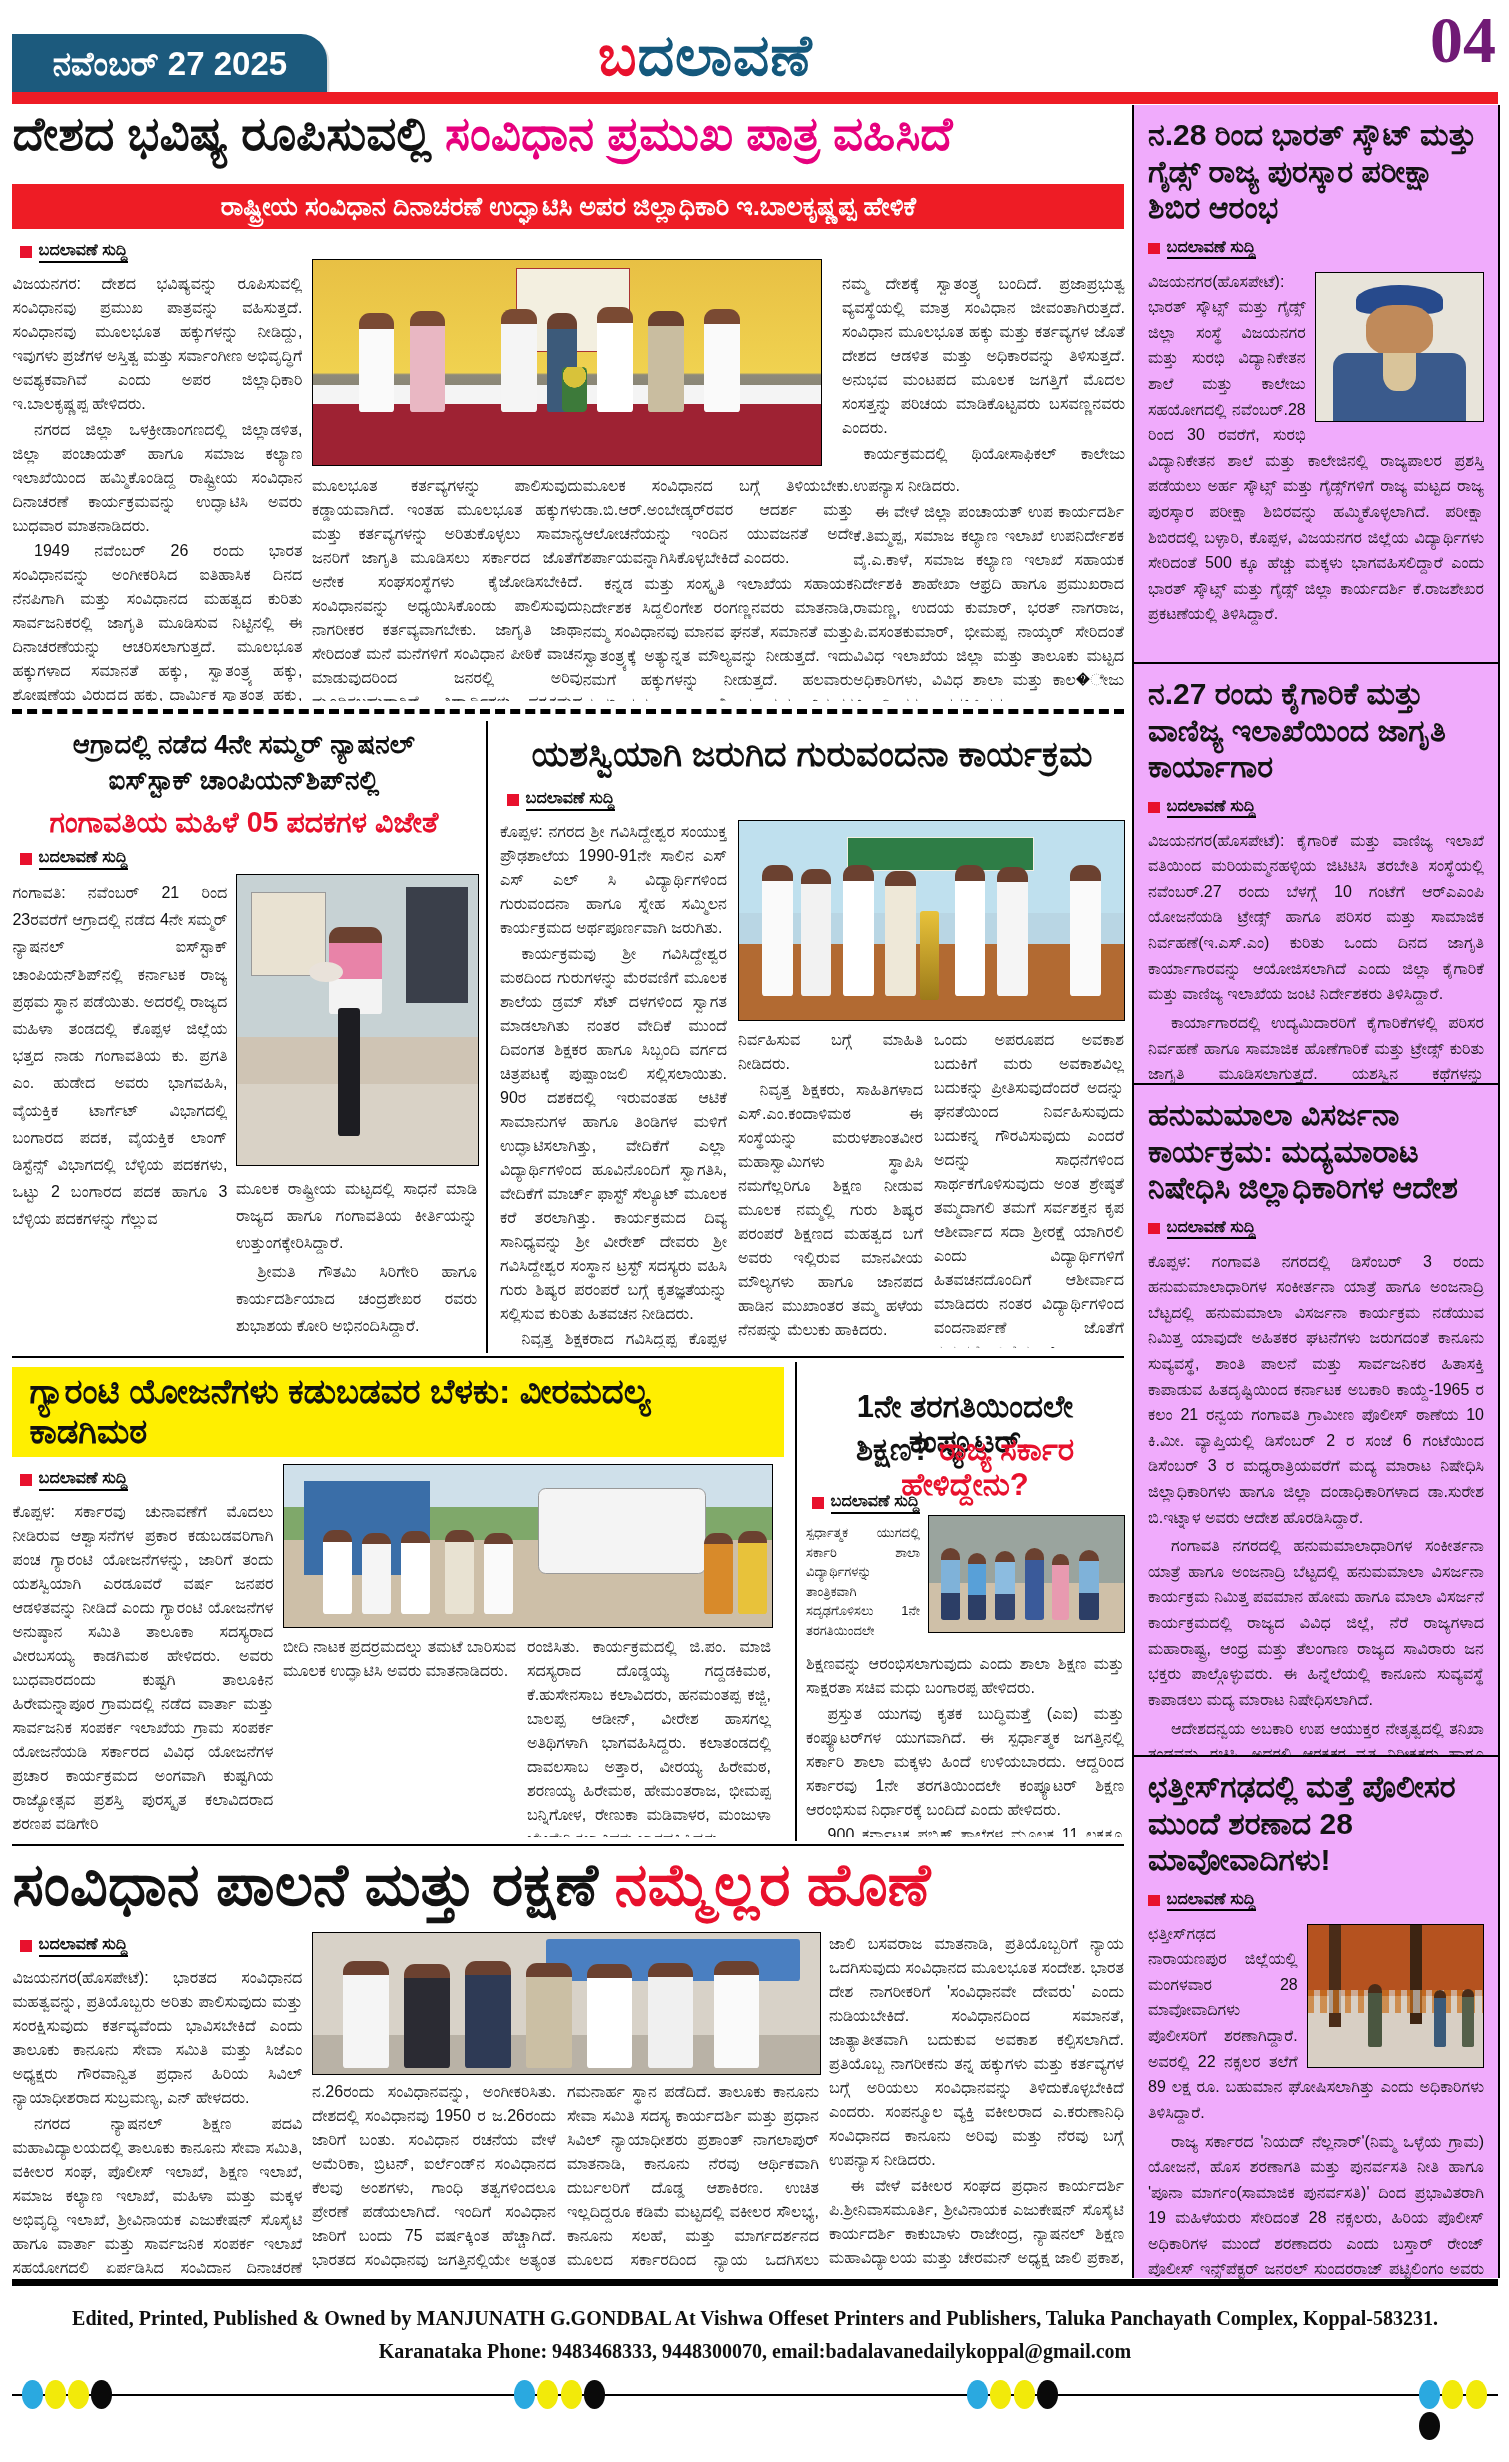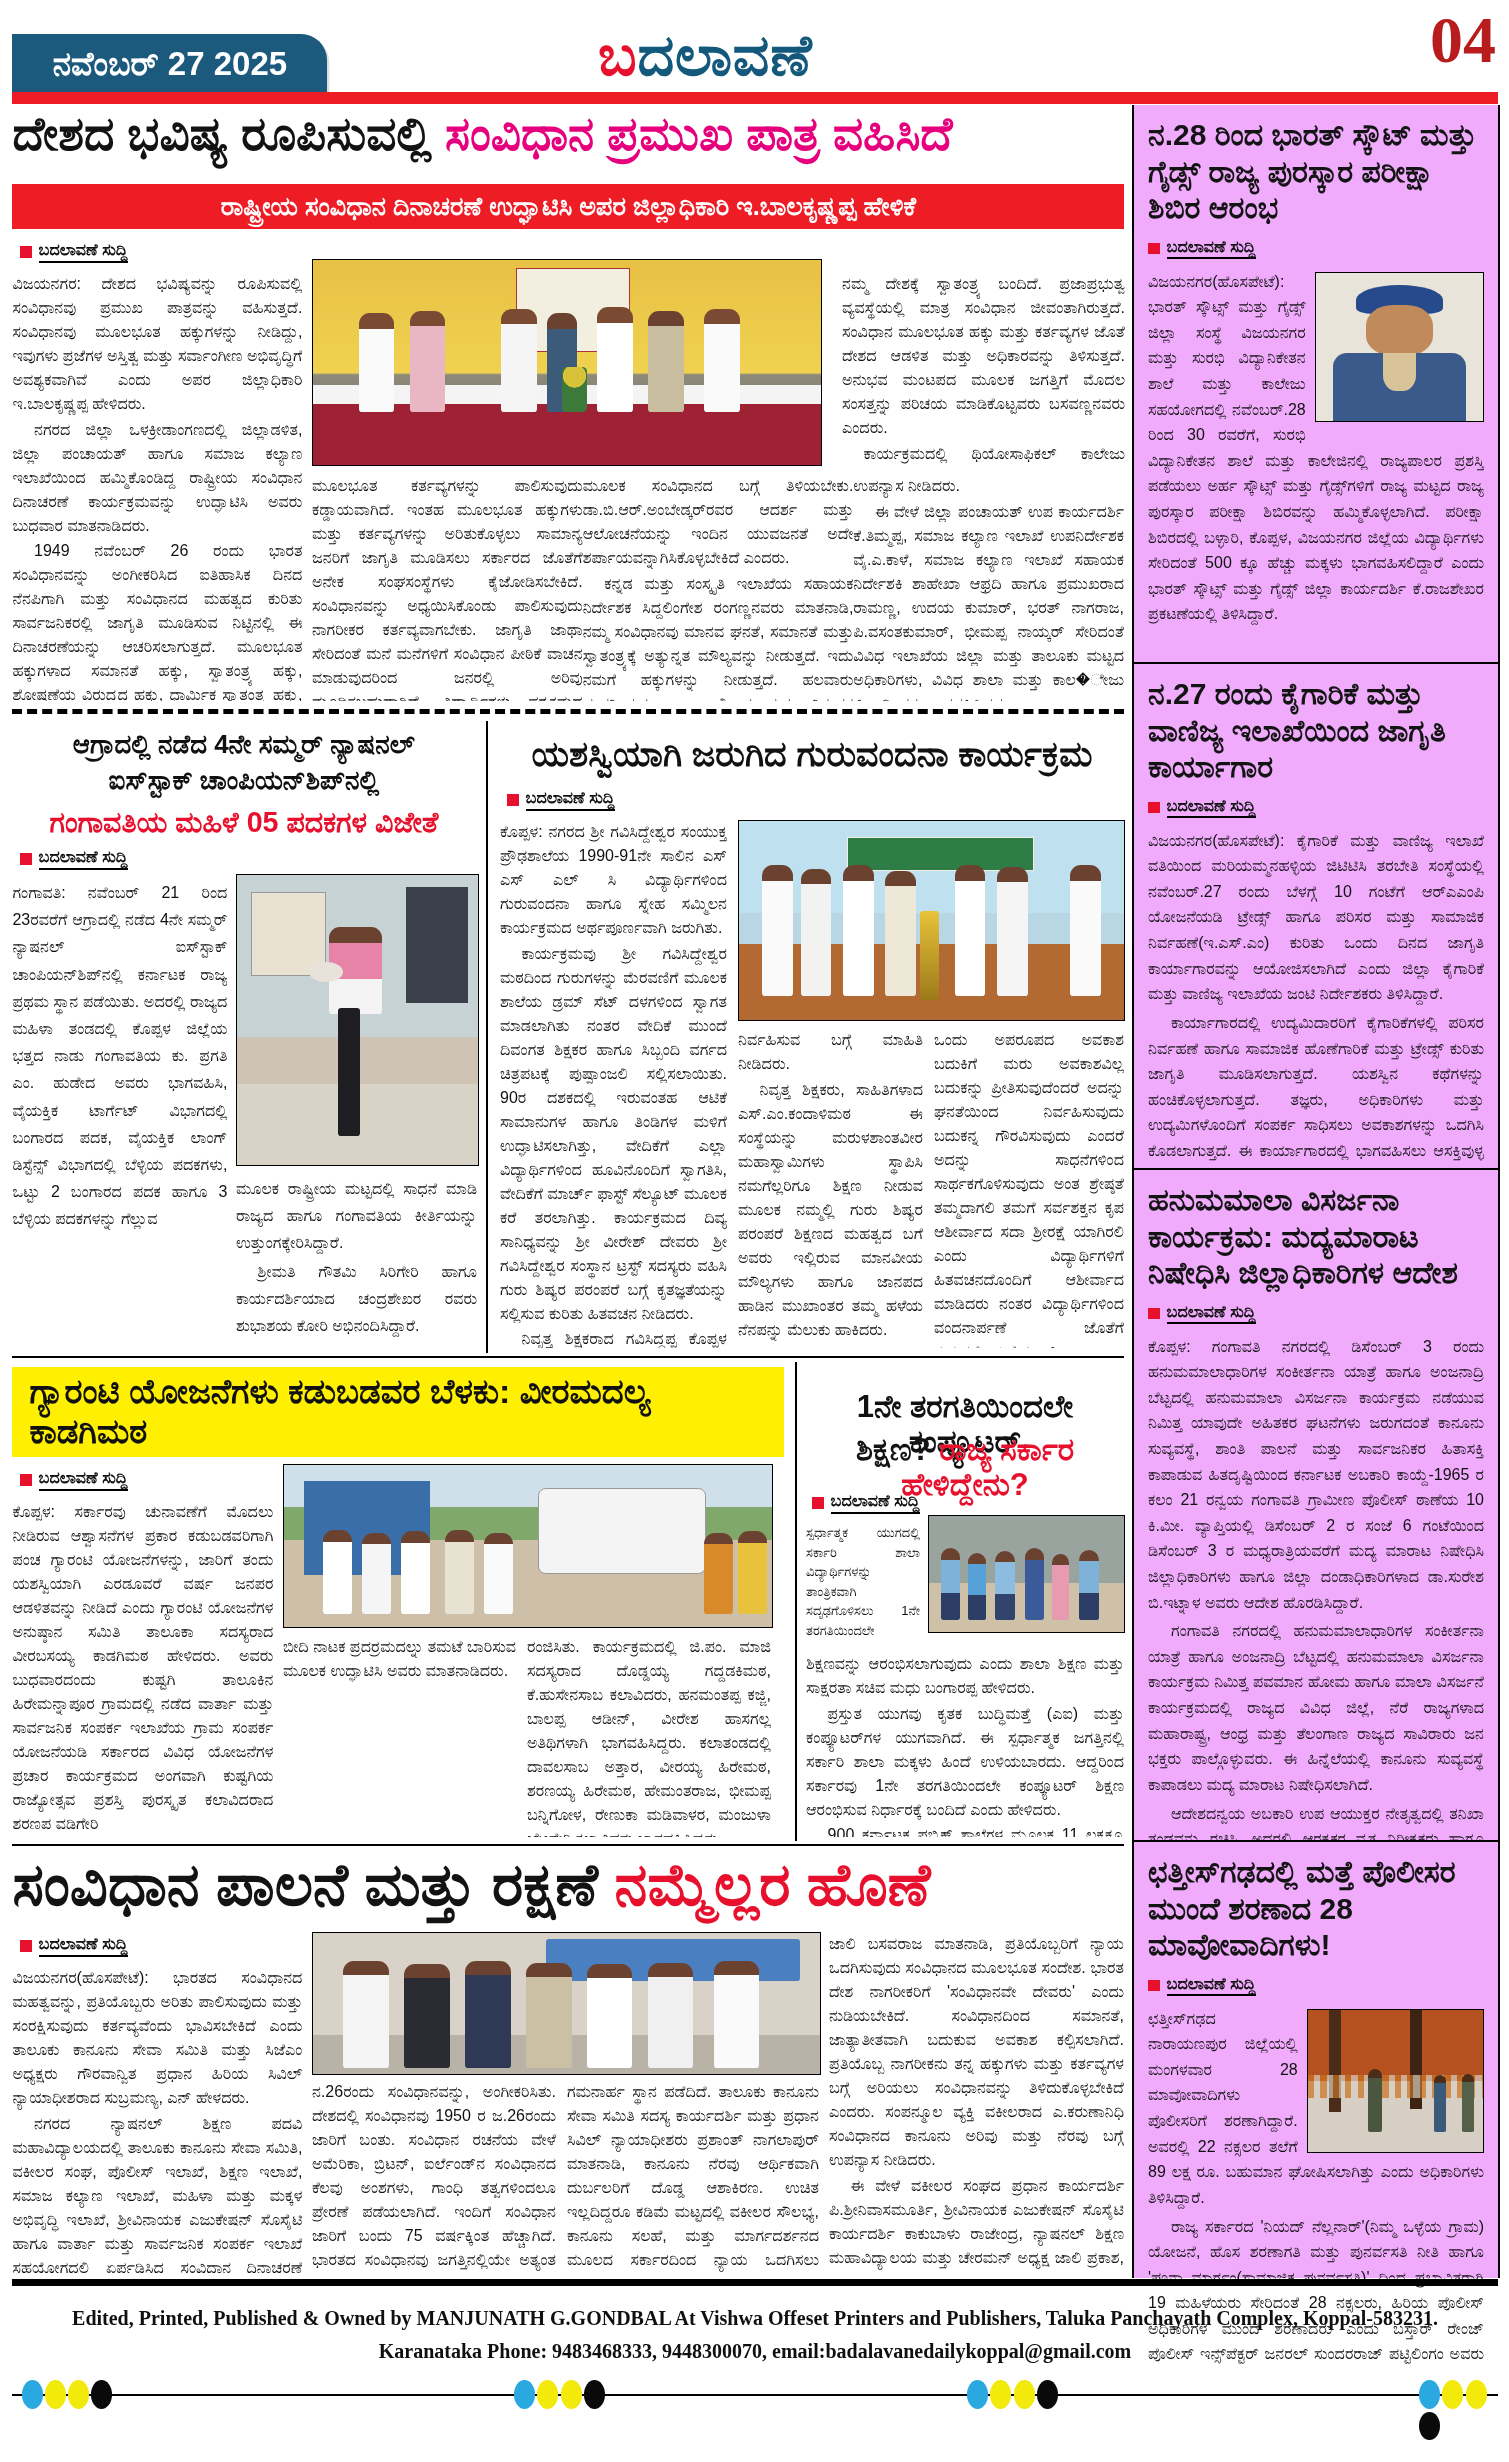--- a/index.html
+++ b/index.html
@@ -6,21 +6,21 @@
   .page{position:relative;width:1510px;height:2462px;background:#ffffff;
         font-family:"Liberation Sans",sans-serif;color:#111;overflow:hidden;}
   .abs{position:absolute;}
   
   .date-box{background:#1c5a7d;color:#fff;font-weight:bold;font-size:33px;
             display:flex;align-items:center;justify-content:center;
             border-radius:0 26px 0 0;box-shadow:2.3px 2.3px 0 #00000022;}
   .red-bar{background:#ee1c25;}
   .masthead{font-size:57px;font-weight:bold;letter-spacing:0.8px;color:#14587c;white-space:nowrap;}
   .masthead .first{color:#e8112d;}
-  .page-num{font-size:66px;font-weight:bold;color:#b91c1c;font-family:"Liberation Serif",serif;text-align:center;}
+  .page-num{font-size:66px;font-weight:bold;color:#701a75;font-family:"Liberation Serif",serif;text-align:center;}
   
   .hl{font-weight:bold;line-height:1.12;}
   .hl .blk{color:#131313;} .hl .pink{color:#e6007d;} .hl .red{color:#e8112d;}
   .red-band{background:#ee1c25;color:#fff;font-weight:bold;display:flex;
             align-items:center;justify-content:center;text-align:center;}
   .yellow-band{background:#ffef00;color:#111;font-weight:bold;display:flex;align-items:center;}
   
   .byline{display:flex;align-items:center;gap:7px;}
   .byline .sq{width:11.6px;height:11.6px;background:#e8112d;flex:0 0 auto;}
   .byline .lbl{font-weight:bold;font-size:16px;border-bottom:2.3px solid #000;padding-bottom:1.5px;color:#111;}
@@ -279,21 +279,21 @@
           <div class="abs" style="left:24%;top:8%;width:52%;height:20%;background:#274a8c;border-radius:50% 50% 20% 20%;"></div>
           <div class="abs" style="left:30%;top:22%;width:40%;height:34%;background:#c08a5a;border-radius:40%;"></div>
           <div class="abs" style="left:10%;top:54%;width:80%;height:46%;background:#3a5a8c;border-radius:14px 14px 0 0;"></div>
           <div class="abs" style="left:40%;top:54%;width:20%;height:26%;background:#d9c49a;border-radius:0 0 40% 40%;"></div>
         </div>
         <p>ವಿಜಯನಗರ(ಹೊಸಪೇಟೆ): ಭಾರತ್ ಸ್ಕೌಟ್ಸ್ ಮತ್ತು ಗೈಡ್ಸ್ ಜಿಲ್ಲಾ ಸಂಸ್ಥೆ ವಿಜಯನಗರ ಮತ್ತು ಸುರಭಿ ವಿದ್ಯಾನಿಕೇತನ ಶಾಲೆ ಮತ್ತು ಕಾಲೇಜು ಸಹಯೋಗದಲ್ಲಿ ನವೆಂಬರ್.28 ರಿಂದ 30 ರವರೆಗೆ, ಸುರಭಿ ವಿದ್ಯಾನಿಕೇತನ ಶಾಲೆ ಮತ್ತು ಕಾಲೇಜಿನಲ್ಲಿ ರಾಜ್ಯಪಾಲರ ಪ್ರಶಸ್ತಿ ಪಡೆಯಲು ಅರ್ಹ ಸ್ಕೌಟ್ಸ್ ಮತ್ತು ಗೈಡ್ಸ್‌ಗಳಿಗೆ ರಾಜ್ಯ ಮಟ್ಟದ ರಾಜ್ಯ ಪುರಸ್ಕಾರ ಪರೀಕ್ಷಾ ಶಿಬಿರವನ್ನು ಹಮ್ಮಿಕೊಳ್ಳಲಾಗಿದೆ. ಪರೀಕ್ಷಾ ಶಿಬಿರದಲ್ಲಿ ಬಳ್ಳಾರಿ, ಕೊಪ್ಪಳ, ವಿಜಯನಗರ ಜಿಲ್ಲೆಯ ವಿದ್ಯಾರ್ಥಿಗಳು ಸೇರಿದಂತೆ 500 ಕ್ಕೂ ಹೆಚ್ಚು ಮಕ್ಕಳು ಭಾಗವಹಿಸಲಿದ್ದಾರೆ ಎಂದು ಭಾರತ್ ಸ್ಕೌಟ್ಸ್ ಮತ್ತು ಗೈಡ್ಸ್ ಜಿಲ್ಲಾ ಕಾರ್ಯದರ್ಶಿ ಕೆ.ರಾಜಶೇಖರ ಪ್ರಕಟಣೆಯಲ್ಲಿ ತಿಳಿಸಿದ್ದಾರೆ.</p>
       </div>
     </div>
     <div class="rule"></div>
 
-    <div class="story" style="height:504px;box-sizing:border-box;">
+    <div class="story" style="height:419px;box-sizing:border-box;">
       <div class="rh">ನ.27 ರಂದು ಕೈಗಾರಿಕೆ ಮತ್ತು ವಾಣಿಜ್ಯ ಇಲಾಖೆಯಿಂದ ಜಾಗೃತಿ ಕಾರ್ಯಾಗಾರ</div>
       <div class="byline" style="margin-bottom:9.3px;">
         <span class="sq"></span>
         <span class="lbl">ಬದಲಾವಣೆ ಸುದ್ದಿ</span>
       </div>
       <div class="rail-col">
         <p>ವಿಜಯನಗರ(ಹೊಸಪೇಟೆ): ಕೈಗಾರಿಕೆ ಮತ್ತು ವಾಣಿಜ್ಯ ಇಲಾಖೆ ವತಿಯಿಂದ ಮರಿಯಮ್ಮನಹಳ್ಳಿಯ ಜಿಟಿಟಿಸಿ ತರಬೇತಿ ಸಂಸ್ಥೆಯಲ್ಲಿ ನವೆಂಬರ್.27 ರಂದು ಬೆಳಗ್ಗೆ 10 ಗಂಟೆಗೆ ಆರ್‌ಎಎಂಪಿ ಯೋಜನೆಯಡಿ ಟ್ರೇಡ್ಸ್ ಹಾಗೂ ಪರಿಸರ ಮತ್ತು ಸಾಮಾಜಿಕ ನಿರ್ವಹಣೆ(ಇ.ಎಸ್.ಎಂ) ಕುರಿತು ಒಂದು ದಿನದ ಜಾಗೃತಿ ಕಾರ್ಯಾಗಾರವನ್ನು ಆಯೋಜಿಸಲಾಗಿದೆ ಎಂದು ಜಿಲ್ಲಾ ಕೈಗಾರಿಕೆ ಮತ್ತು ವಾಣಿಜ್ಯ ಇಲಾಖೆಯ ಜಂಟಿ ನಿರ್ದೇಶಕರು ತಿಳಿಸಿದ್ದಾರೆ.</p>
         <p>ಕಾರ್ಯಾಗಾರದಲ್ಲಿ ಉದ್ಯಮಿದಾರರಿಗೆ ಕೈಗಾರಿಕೆಗಳಲ್ಲಿ ಪರಿಸರ ನಿರ್ವಹಣೆ ಹಾಗೂ ಸಾಮಾಜಿಕ ಹೊಣೆಗಾರಿಕೆ ಮತ್ತು ಟ್ರೇಡ್ಸ್ ಕುರಿತು ಜಾಗೃತಿ ಮೂಡಿಸಲಾಗುತ್ತದೆ. ಯಶಸ್ವಿನ ಕಥೆಗಳನ್ನು ಹಂಚಿಕೊಳ್ಳಲಾಗುತ್ತದೆ. ತಜ್ಞರು, ಅಧಿಕಾರಿಗಳು ಮತ್ತು ಉದ್ಯಮಿಗಳೊಂದಿಗೆ ಸಂಪರ್ಕ ಸಾಧಿಸಲು ಅವಕಾಶಗಳನ್ನು ಒದಗಿಸಿ ಕೊಡಲಾಗುತ್ತದೆ. ಈ ಕಾರ್ಯಾಗಾರದಲ್ಲಿ ಭಾಗವಹಿಸಲು ಆಸಕ್ತಿವುಳ್ಳ ಉದ್ದಿಮೆದಾರರು, ವಿದ್ಯಾರ್ಥಿಗಳು ಮತ್ತು ಭಾವಿ ಉದ್ಯಮಿದಾರರು ಪಾಲ್ಗೊಳಬಹುದು ಎಂದು ಪ್ರಕಟಣೆಯಲ್ಲಿ ತಿಳಿಸಿದ್ದಾರೆ.</p>
       </div>
     </div>

